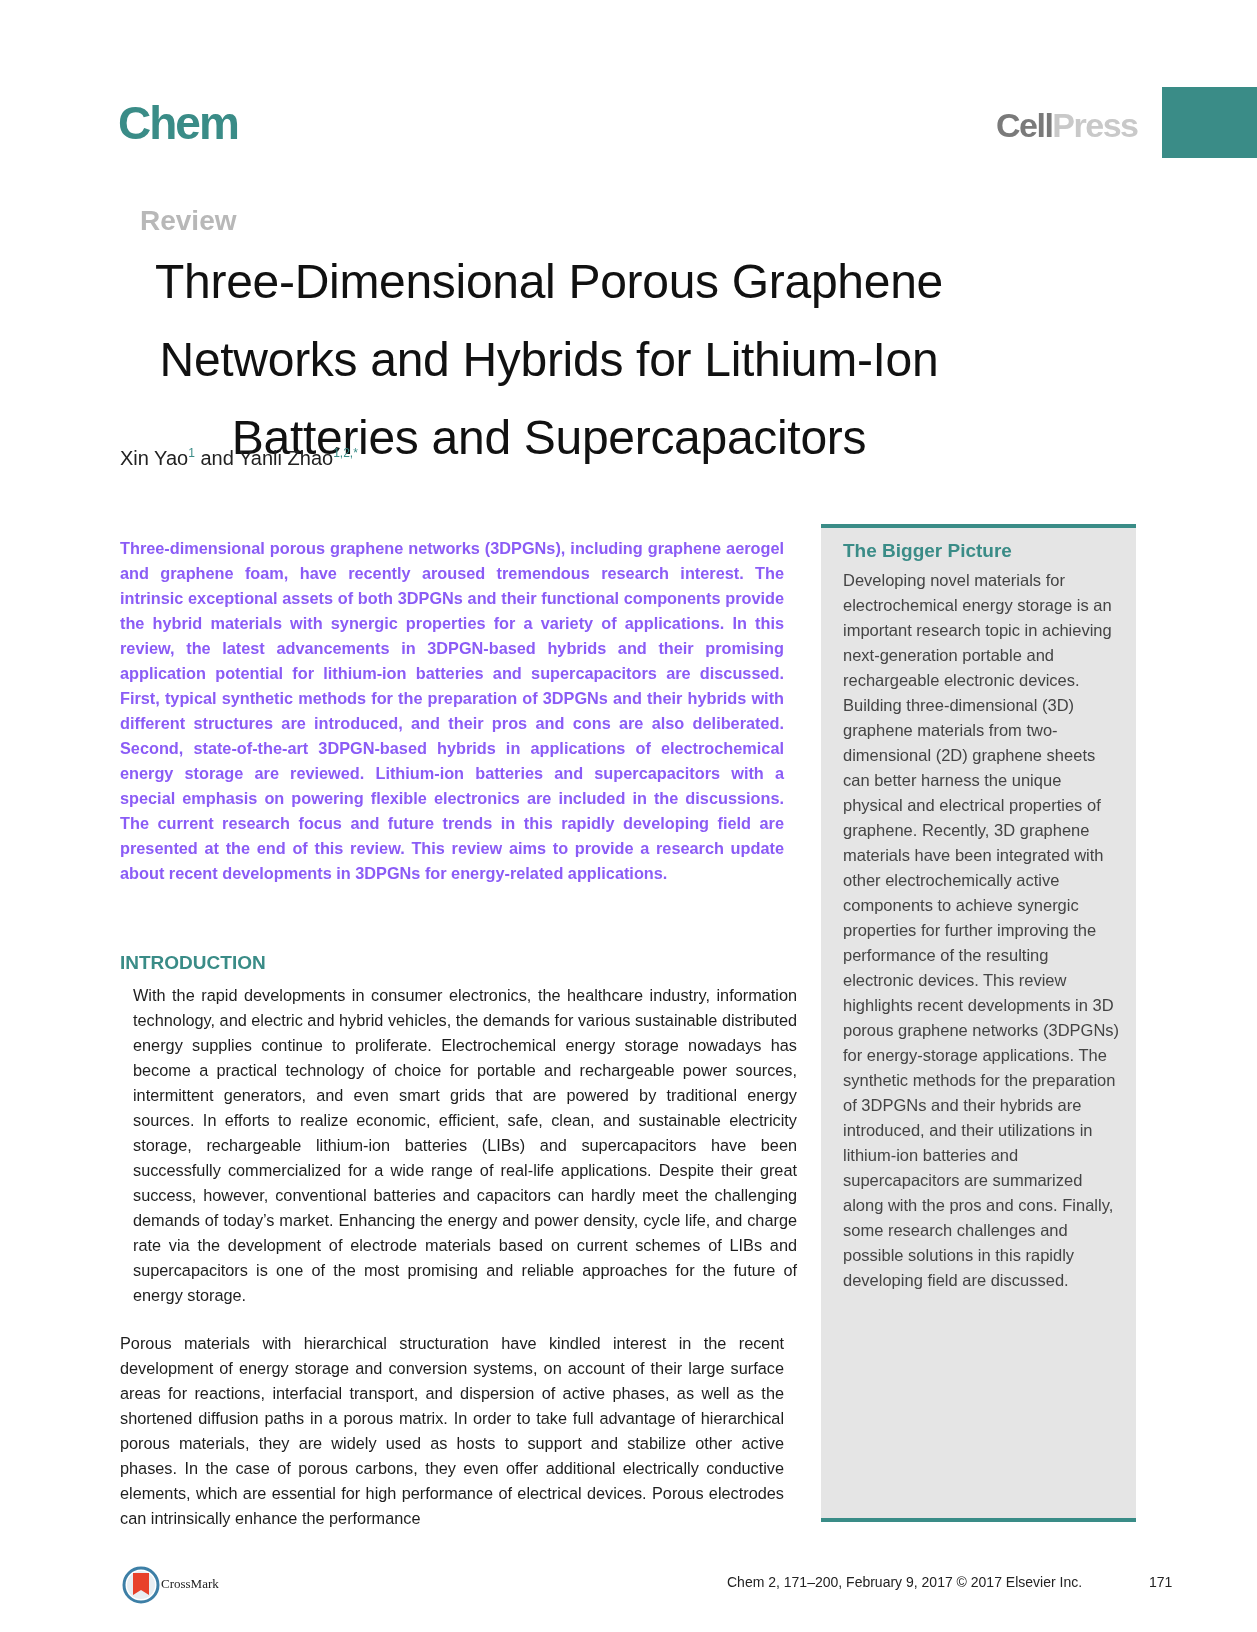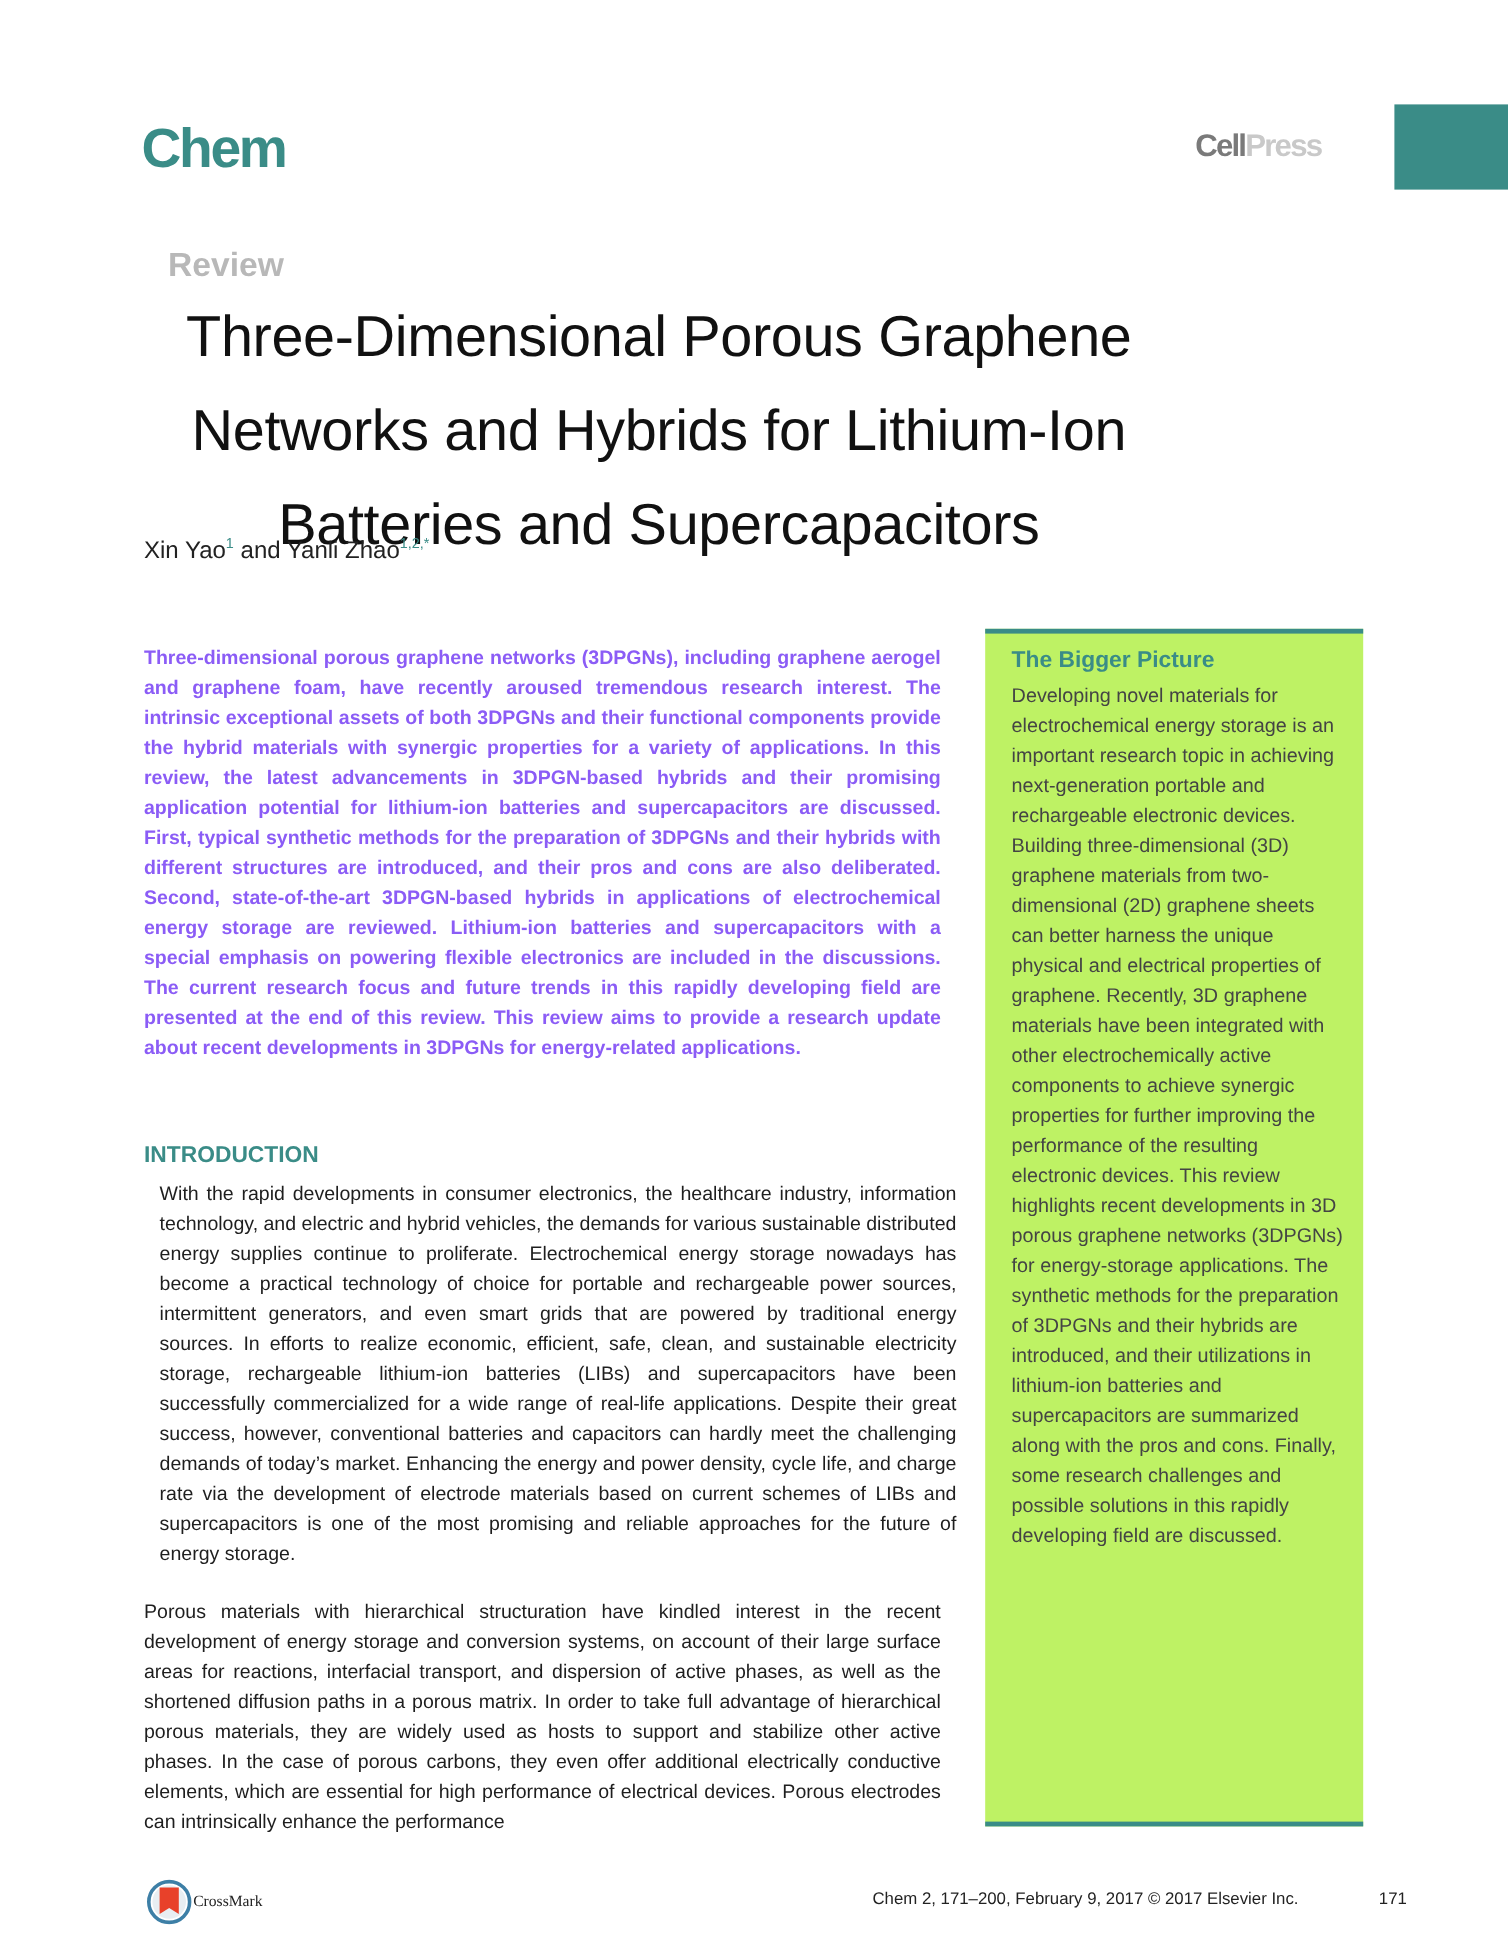--- a/index.html
+++ b/index.html
@@ -1,32 +1,32 @@
 <!DOCTYPE html>
 <html><head>
 <meta charset="utf-8">
 <style>
   html, body { margin:0; padding:0; background:#ffffff; }
   body { width:1257px; height:1632px; position:relative; overflow:hidden; font-family:"Liberation Sans", sans-serif; color:#1a1a1a; }
   .abs { position:absolute; }
   .journal-logo { left:118px; top:96px; font-size:46px; font-weight:bold; color:#3a8c87; letter-spacing:-2px; }
-  .cellpress { left:996px; top:106px; font-size:26px; font-weight:bold; letter-spacing:-1.5px; }
+  .cellpress { left:996px; top:106px; font-size:34px; font-weight:bold; letter-spacing:-1.5px; }
   .cellpress .cell { color:#7a7a7a; }
   .cellpress .press { color:#c9c9c9; }
   .teal-block { left:1162px; top:87px; width:95px; height:71px; background:#3a8c87; }
   .article-type { left:120px; top:205px; font-size:28px; font-weight:bold; color:#b8b8b8;margin-left:20px; }
   .title { left:119px; top:243px; width:860px; font-size:48px; line-height:78px; color:#111; font-weight:normal; letter-spacing:-0.3px;text-align:center; }
   .authors { left:120px; top:446px; font-size:20px; color:#222; }
   .authors sup { color:#3a8c87; font-size:12px; }
   .abstract { left:120px; top:536px; width:664px; font-size:16.3px; line-height:25px; color:#8b5cf6; font-weight:bold; text-align:justify; }
   .section-head { left:120px; top:952px; font-size:19px; font-weight:bold; color:#3a8c87; }
   .body-p { left:120px; width:664px; font-size:16.3px; line-height:25px; color:#1e1e1e; text-align:justify; }
   .p1 { top:983px;margin-left:13px; }
   .p2 { top:1331px; }
-  .sidebar { left:821px; top:524px; width:315px; height:998px; background:#bef264; border-top:4px solid #3a8c87; border-bottom:4px solid #3a8c87; box-sizing:border-box; }
+  .sidebar { left:821px; top:524px; width:315px; height:998px; background:#e5e5e5; border-top:4px solid #3a8c87; border-bottom:4px solid #3a8c87; box-sizing:border-box; }
   .sidebar-head { position:absolute; left:22px; top:12px; font-size:19px; font-weight:bold; color:#3a8c87; }
   .sidebar-text { position:absolute; left:22px; top:40px; width:278px; font-size:16.5px; line-height:25px; color:#444; }
   .crossmark { left:122px; top:1566px; width:38px; height:38px; }
   .crossmark-label { left:161px; top:1576px; font-family:"Liberation Serif", serif; font-size:13px; color:#222; }
   .footer-cite { left:727px; top:1574px; font-size:14px; color:#222; }
   .footer-page { left:1113px; top:1574px; font-size:14px; color:#222;margin-left:36px; }
 </style>
 </head>
 <body>
 

